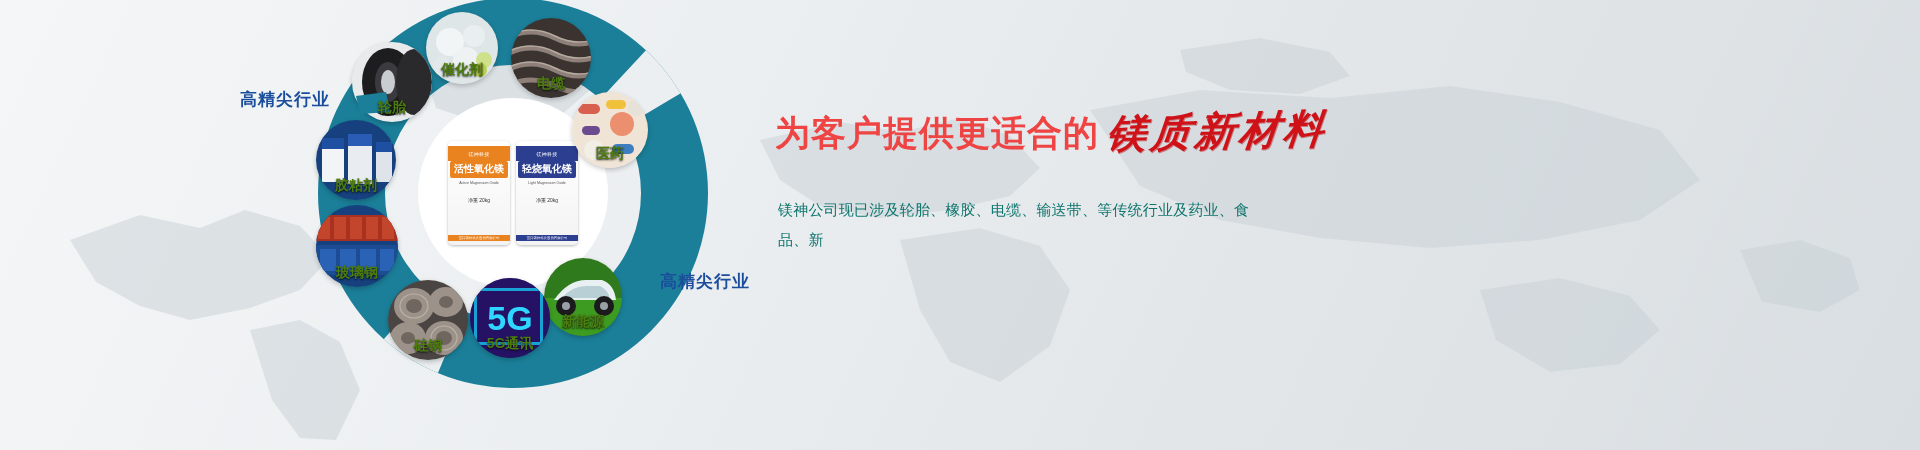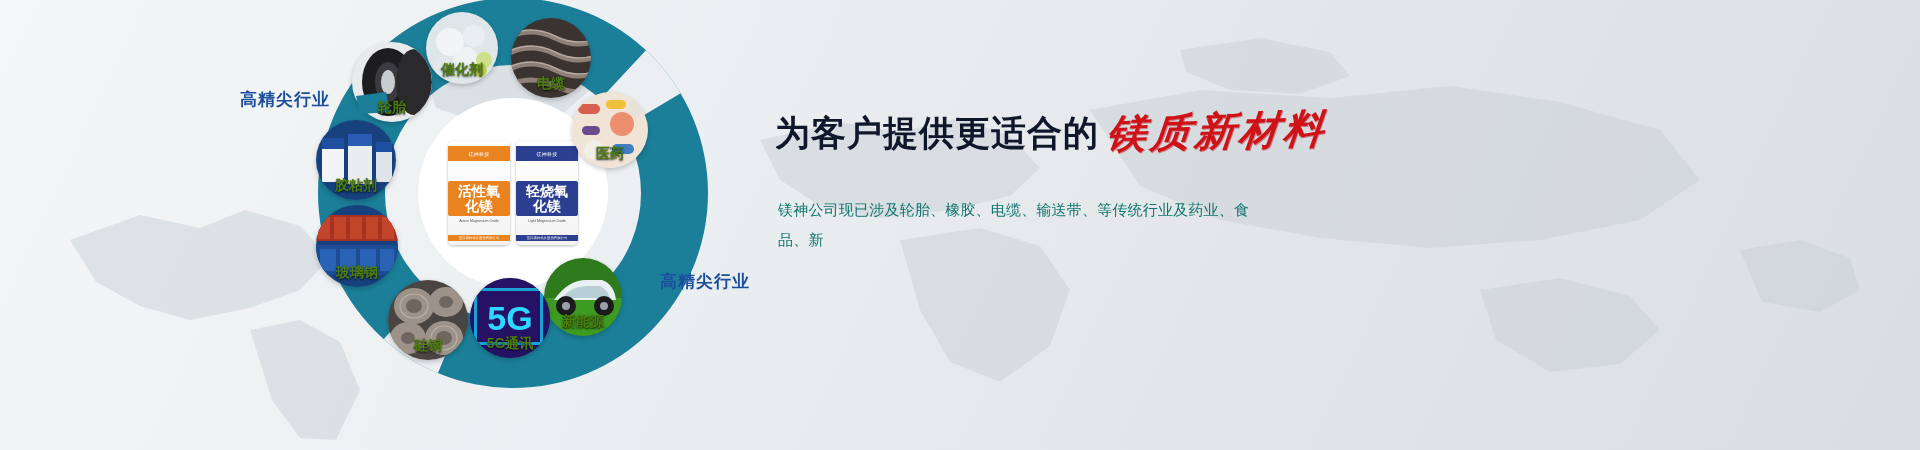--- a/index.html
+++ b/index.html
@@ -32,21 +32,21 @@
     display:flex; flex-direction:column; align-items:center;
     padding-top:5px;
   }
   .bag .brandbar {
     width:100%; height:15px; display:flex; align-items:center; justify-content:center;
     color:#fff; font-size:5px; letter-spacing:.3px;
   }
   .bag.a .brandbar { background:#e8831f; }
   .bag.b .brandbar { background:#2c3e8f; }
   .bag .pname {
-    margin-top:20px; font-size:14px; font-weight:bold; color:#fff;
+    margin-top:0; font-size:10px; font-weight:bold; color:#fff;
     padding:3px 4px; border-radius:2px; line-height:1.05; text-align:center;
   }
   .bag.a .pname { background:#e8831f; }
   .bag.b .pname { background:#2c3e8f; }
   .bag .pen { font-size:3.6px; color:#555; margin-top:3px; }
   .bag .netw { margin-top:12px; font-size:5px; color:#333; }
   .bag .foot {
     position:absolute; bottom:4px; left:0; width:100%;
     font-size:3.4px; color:#fff; text-align:center; padding:1px 0;
   }
@@ -70,21 +70,21 @@
   
   .seclabel {
     position:absolute; color:#1a4e9c; font-size:17px; font-weight:bold;
     white-space:nowrap; letter-spacing:1px;
   }
 
   
   .copy { position:absolute; left:775px; top:0; width:1100px; height:450px; }
   .headline { position:absolute; left:0; top:104px; display:flex; align-items:baseline; }
   .headline .blue {
-    font-size:35px; font-weight:bold; color:#0f172a; letter-spacing:1px;
+    font-size:35px; font-weight:bold; color:#ef4444; letter-spacing:1px;
     font-family:"Liberation Sans","DejaVu Sans",sans-serif;
   }
   .headline .red {
     font-size:40px; font-weight:bold; color:#cf1118; margin-left:8px;
     letter-spacing:4px; font-style:italic;
     font-family:"Liberation Serif","DejaVu Serif",serif;
     transform:skewX(-7deg) rotate(-1.5deg);
     text-shadow:1px 1px 0 rgba(180,10,15,.45);
   }
   .para { position:absolute; left:3px; top:195px; width:500px;

